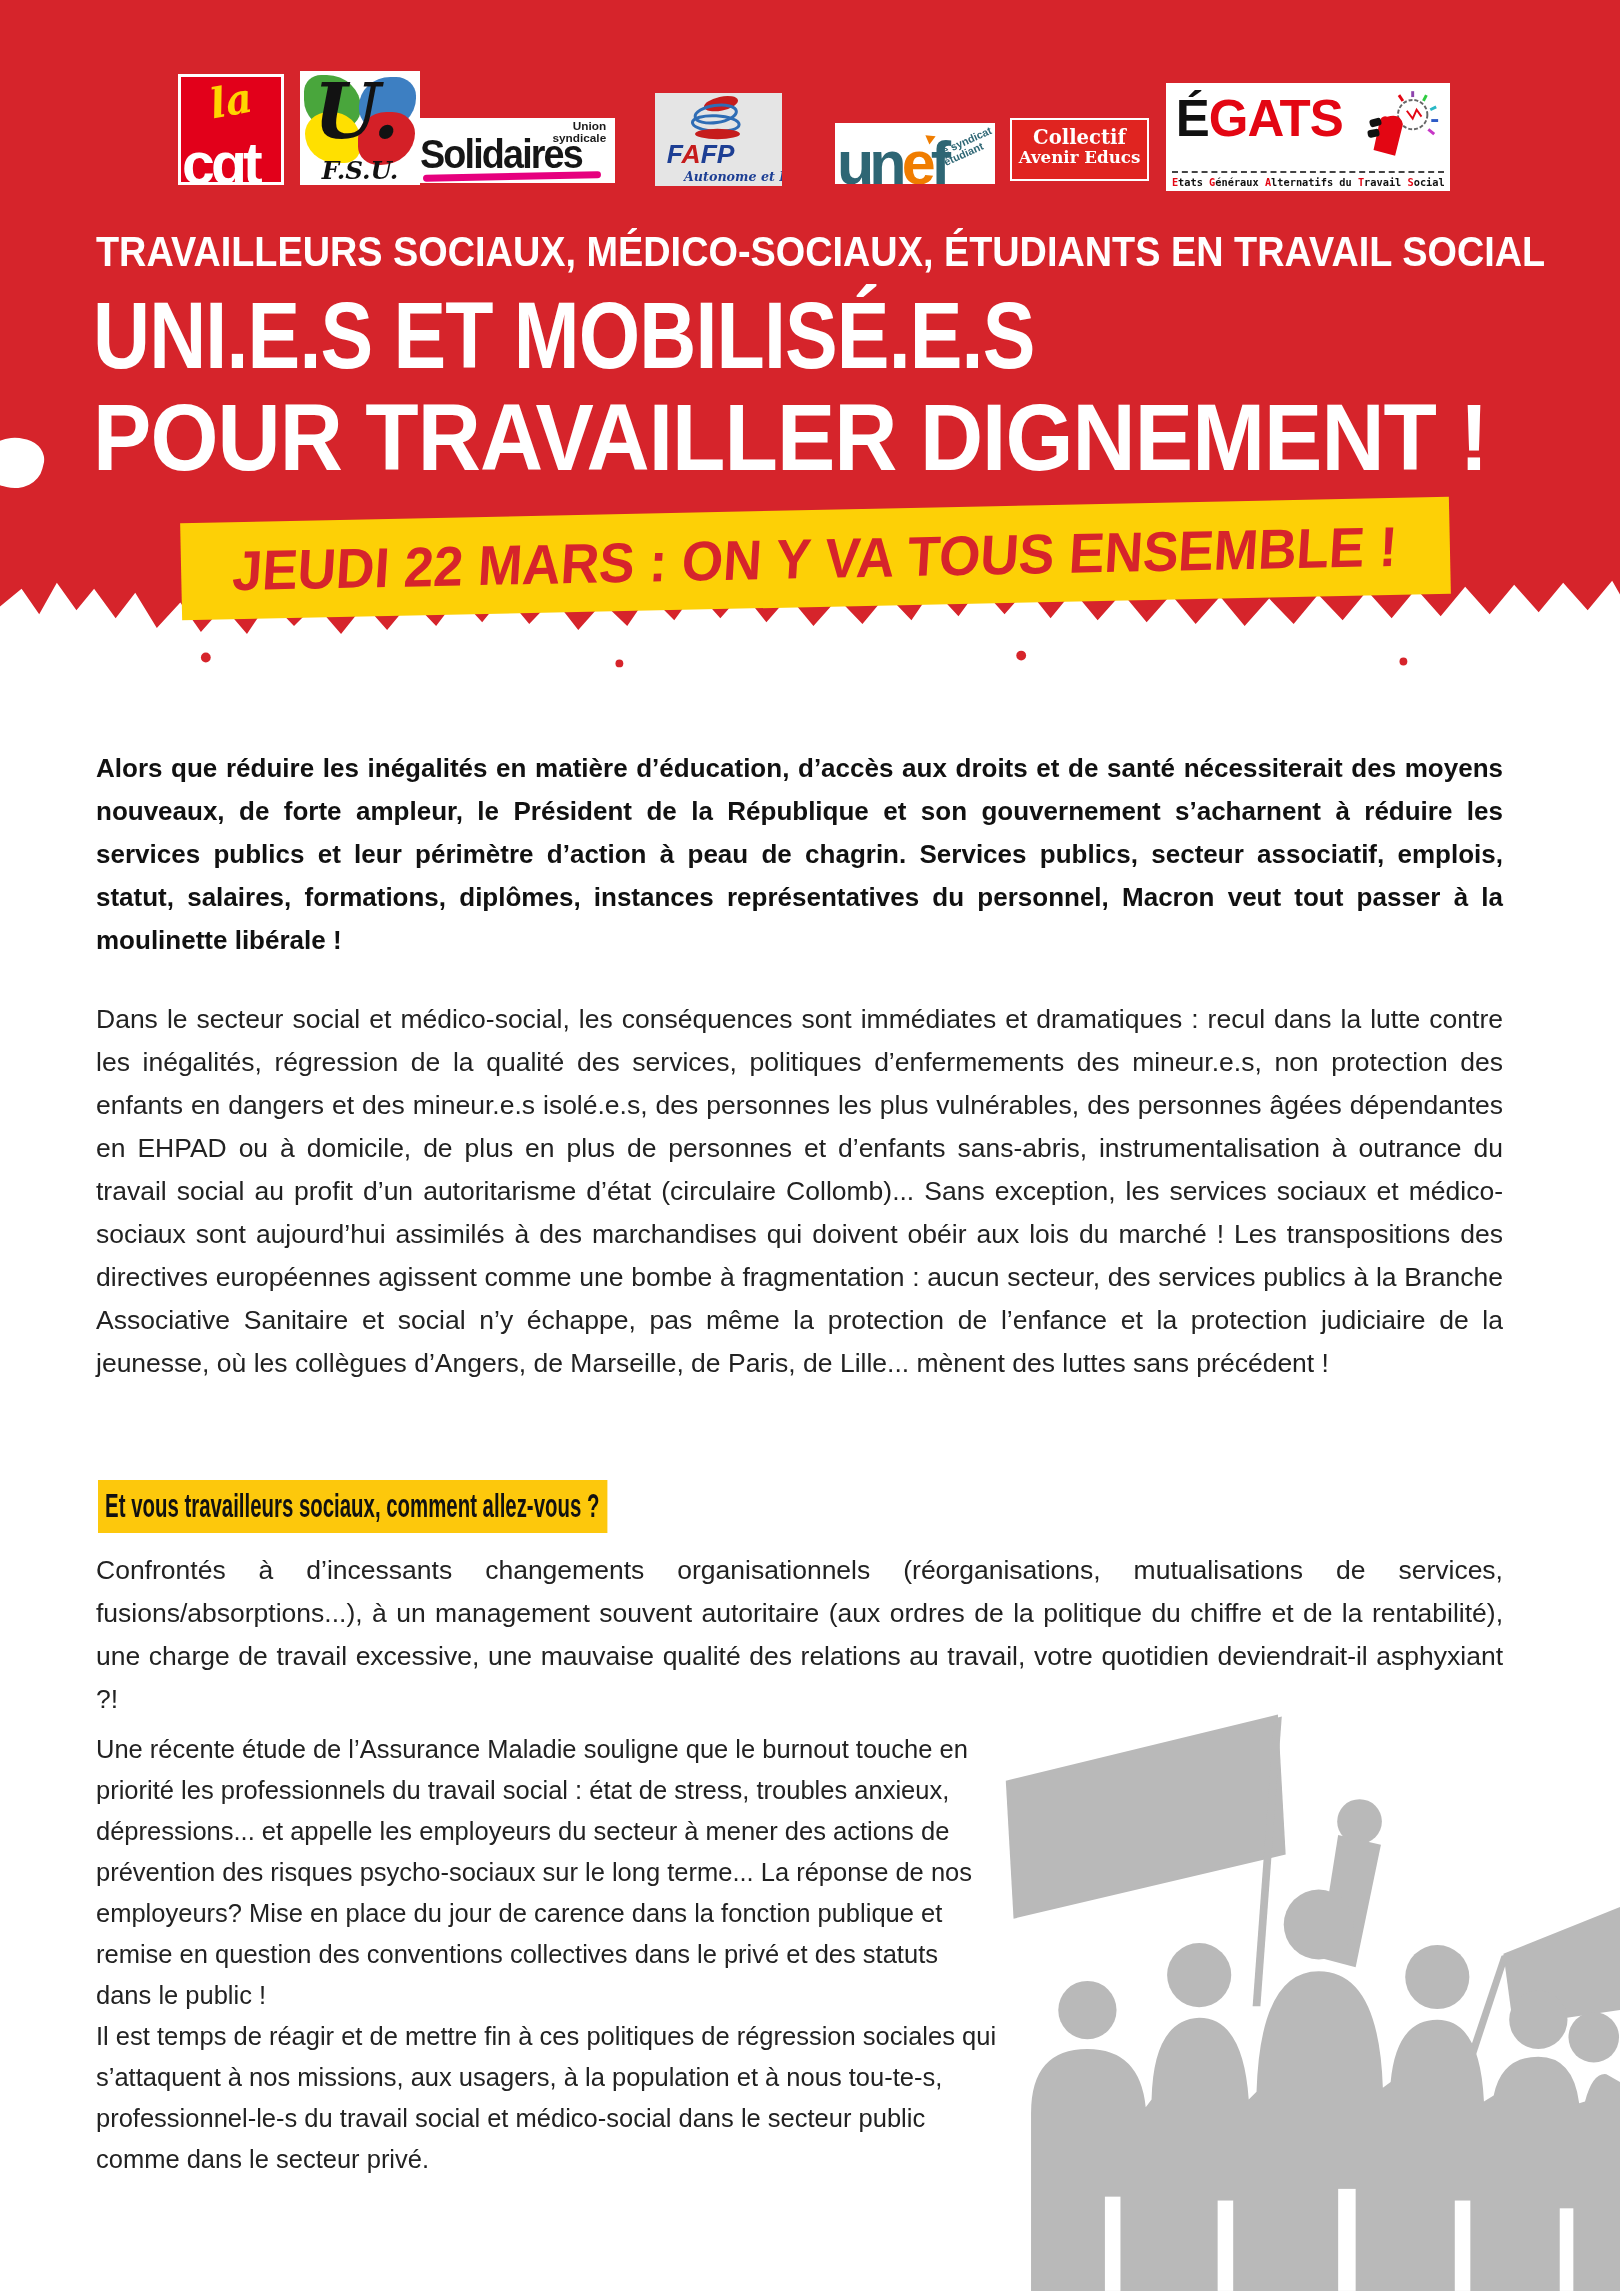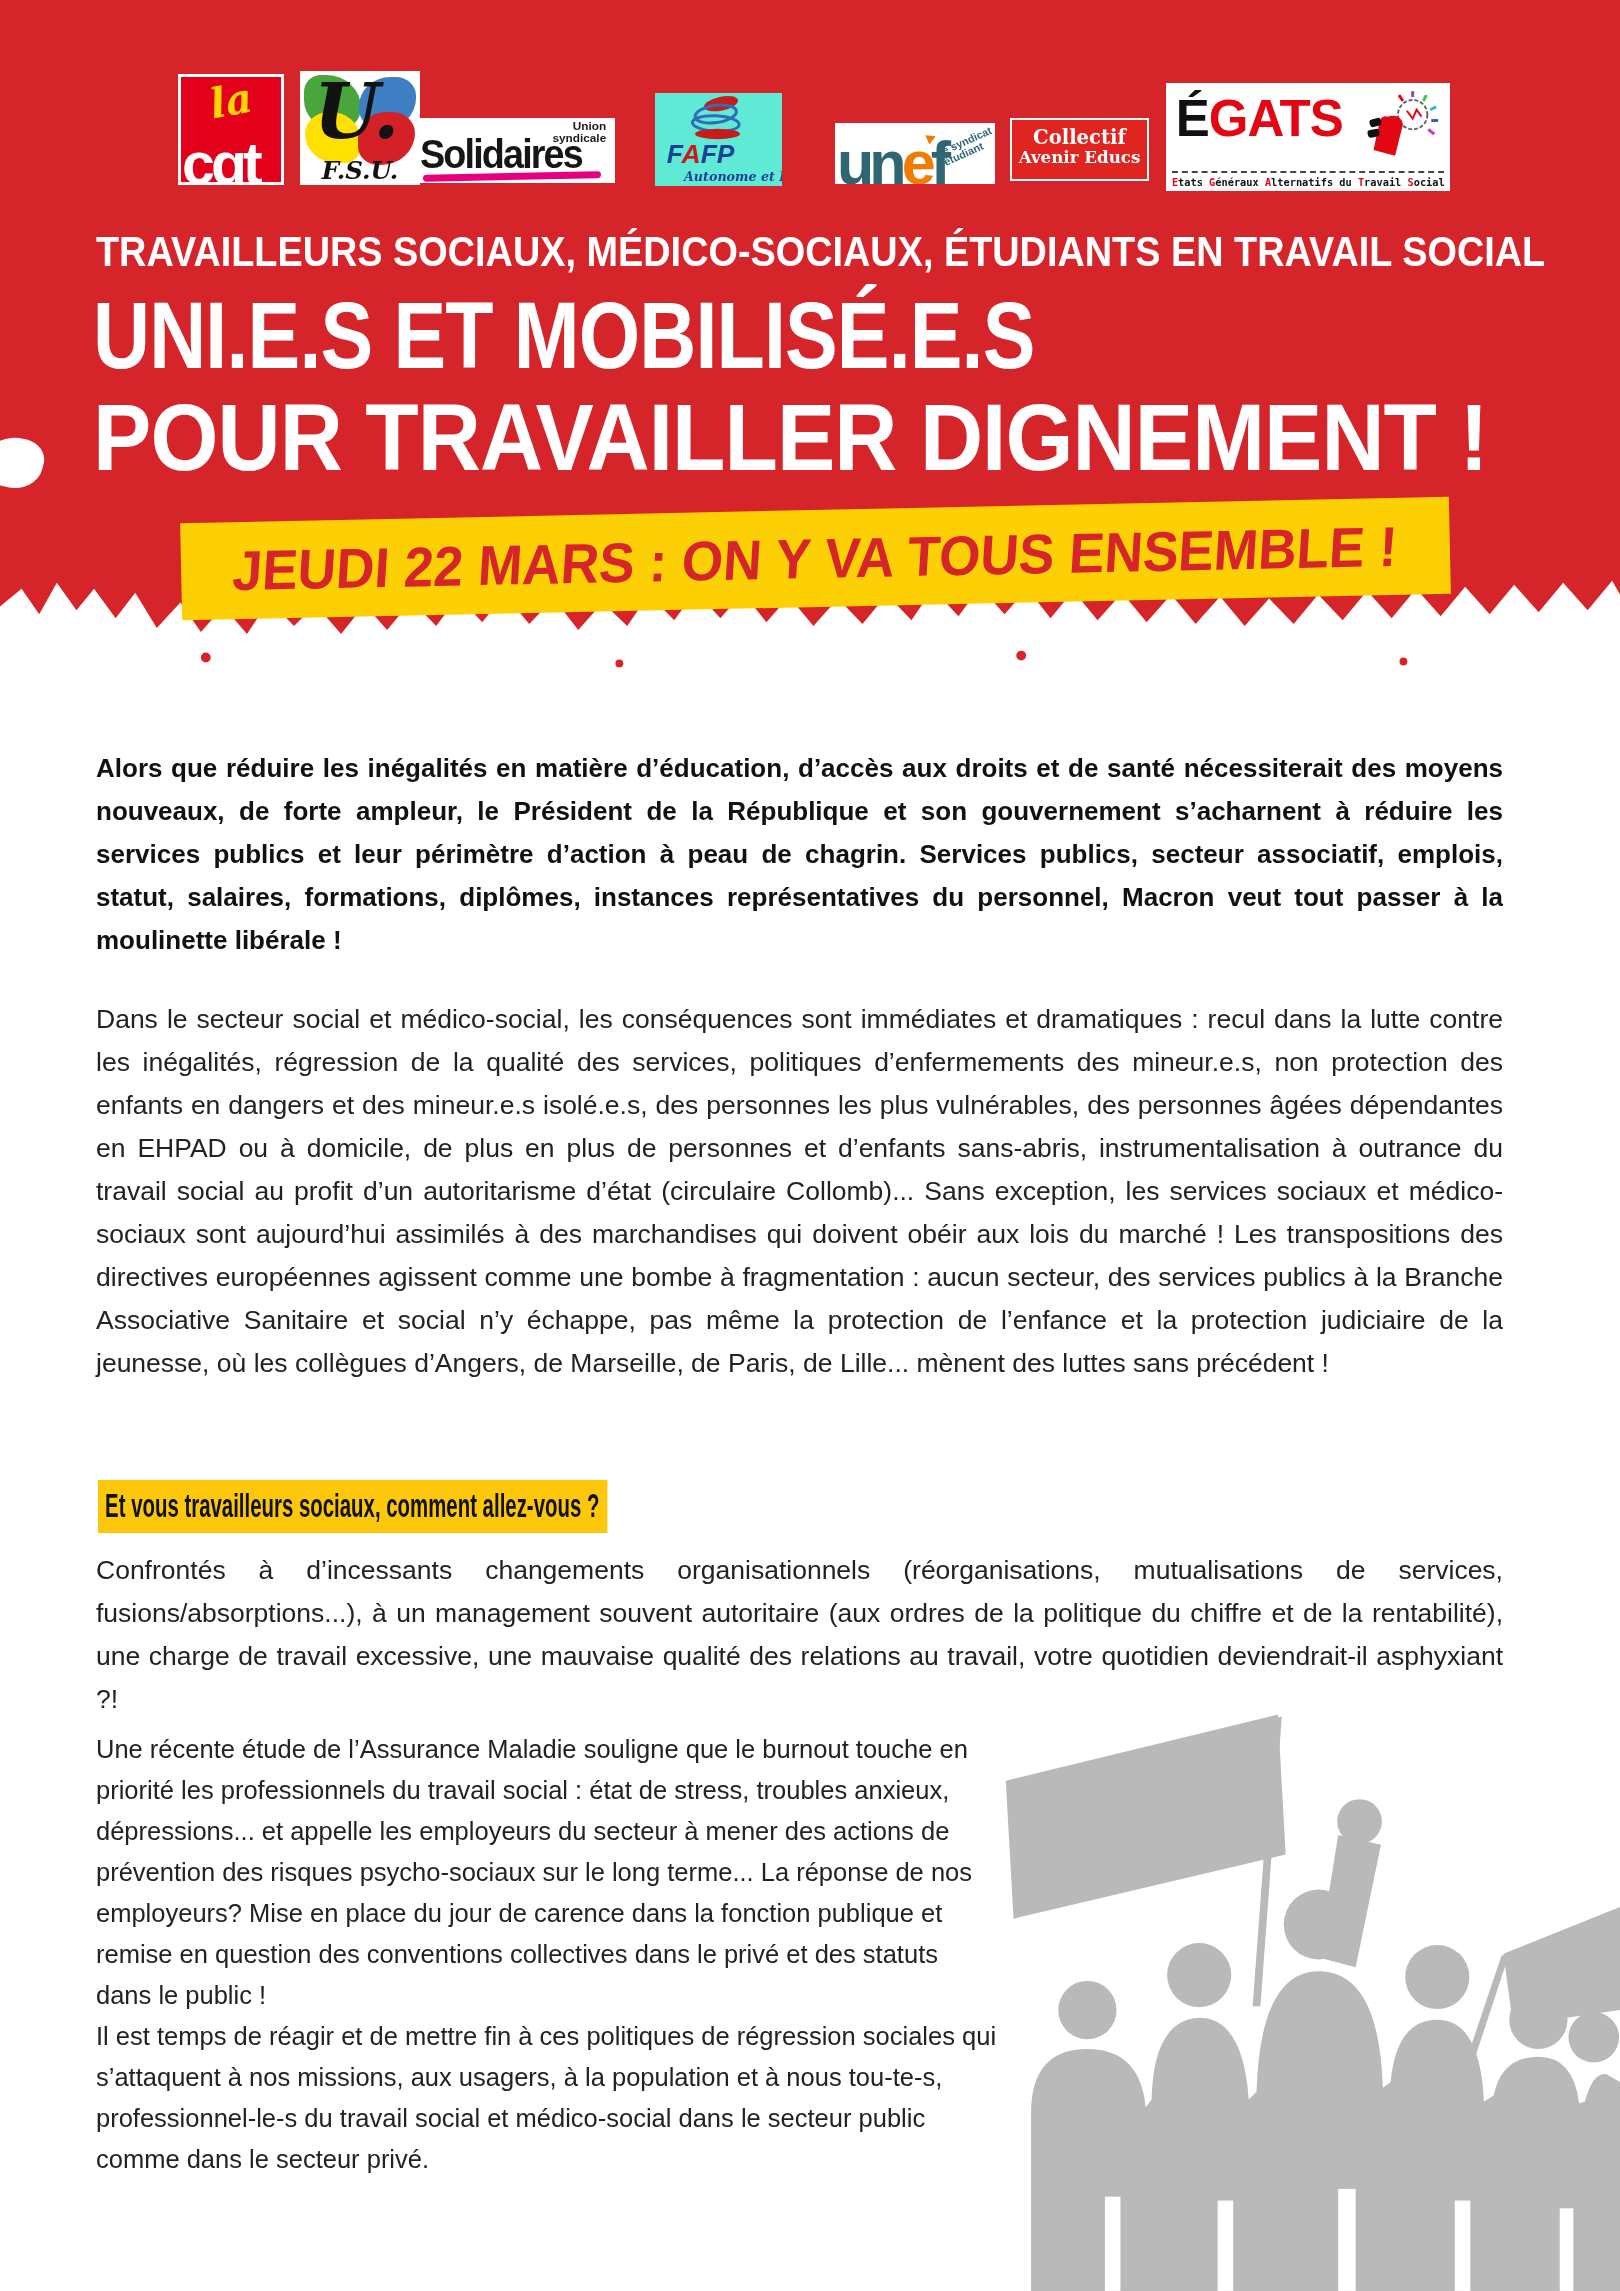--- a/index.html
+++ b/index.html
@@ -26,21 +26,21 @@
   .fsu-red{right:4.9px;bottom:19.6px;width:57px;height:53px;background:#d42027;border-radius:50% 40% 60% 35%;}
   .fsu-u{position:absolute;top:-3.9px;left:50%;transform:translateX(-54%);font:italic 700 76px "DejaVu Serif",serif;color:#121212;}
   .fsu-sub{position:absolute;bottom:0px;left:50%;transform:translateX(-50%);font:italic 700 24.5px "DejaVu Serif",serif;color:#121212;text-align:right;}
 
   .logo-solidaires{left:415px;top:118px;width:200px;height:65px;background:#fff;overflow:hidden;}
   .sol-small{position:absolute;top:2.9px;right:8.8px;text-align:right;font-weight:700;font-size:11.8px;line-height:11.8px;color:#1a1a1a;}
   .sol-main{position:absolute;left:4.9px;top:12.7px;font-weight:700;font-size:41px;letter-spacing:-2px;color:#161616;
             transform:scaleX(0.92);transform-origin:0 0;white-space:nowrap;}
   .sol-underline{position:absolute;left:7.8px;bottom:2.9px;width:178px;height:6.9px;background:#e6007e;border-radius:3.9px;transform:rotate(-1.2deg);}
 
-  .logo-fafp{left:655px;top:93px;width:127px;height:93px;background:#5eead4;overflow:hidden;}
+  .logo-fafp{left:655px;top:93px;width:127px;height:93px;background:#e5e5e5;overflow:hidden;}
   .fafp-swirl{position:absolute;left:31px;top:2px;width:63px;height:45px;}
   .fafp-main{position:absolute;bottom:15.7px;left:11.8px;font-style:italic;font-weight:700;font-size:26.5px;letter-spacing:0;}
   .fafp-main .b{color:#1d3f94;} .fafp-main .r{color:#c61c1c;}
   .fafp-sub{position:absolute;bottom:2px;left:29px;font:italic 700 12.7px "DejaVu Serif",serif;color:#1d3f94;white-space:nowrap;}
 
   .logo-unef{left:835px;top:123px;width:160px;height:61px;background:#fff;overflow:hidden;}
   .unef-main{position:absolute;left:2px;bottom:-13.7px;font-weight:700;font-size:61px;letter-spacing:-4.9px;white-space:nowrap;}
   .unef-main .t{color:#2e6674;} .unef-main .o{color:#f07d00;}
   .unef-tag{position:absolute;right:5.9px;top:2px;transform:rotate(-24deg);transform-origin:100% 0;
             font-weight:700;font-size:10.8px;line-height:10.8px;color:#2e6674;text-align:left;}

